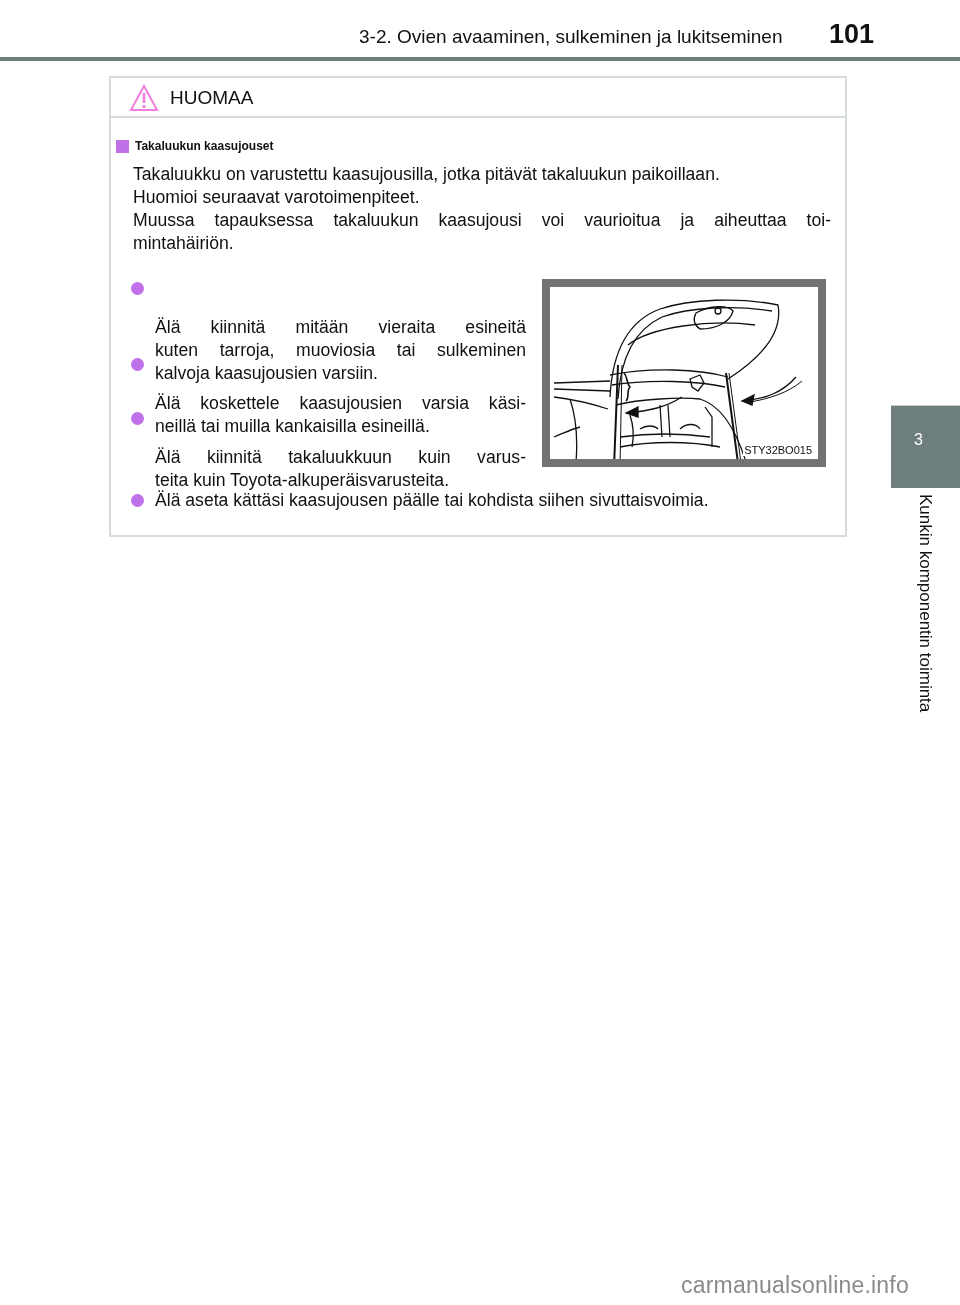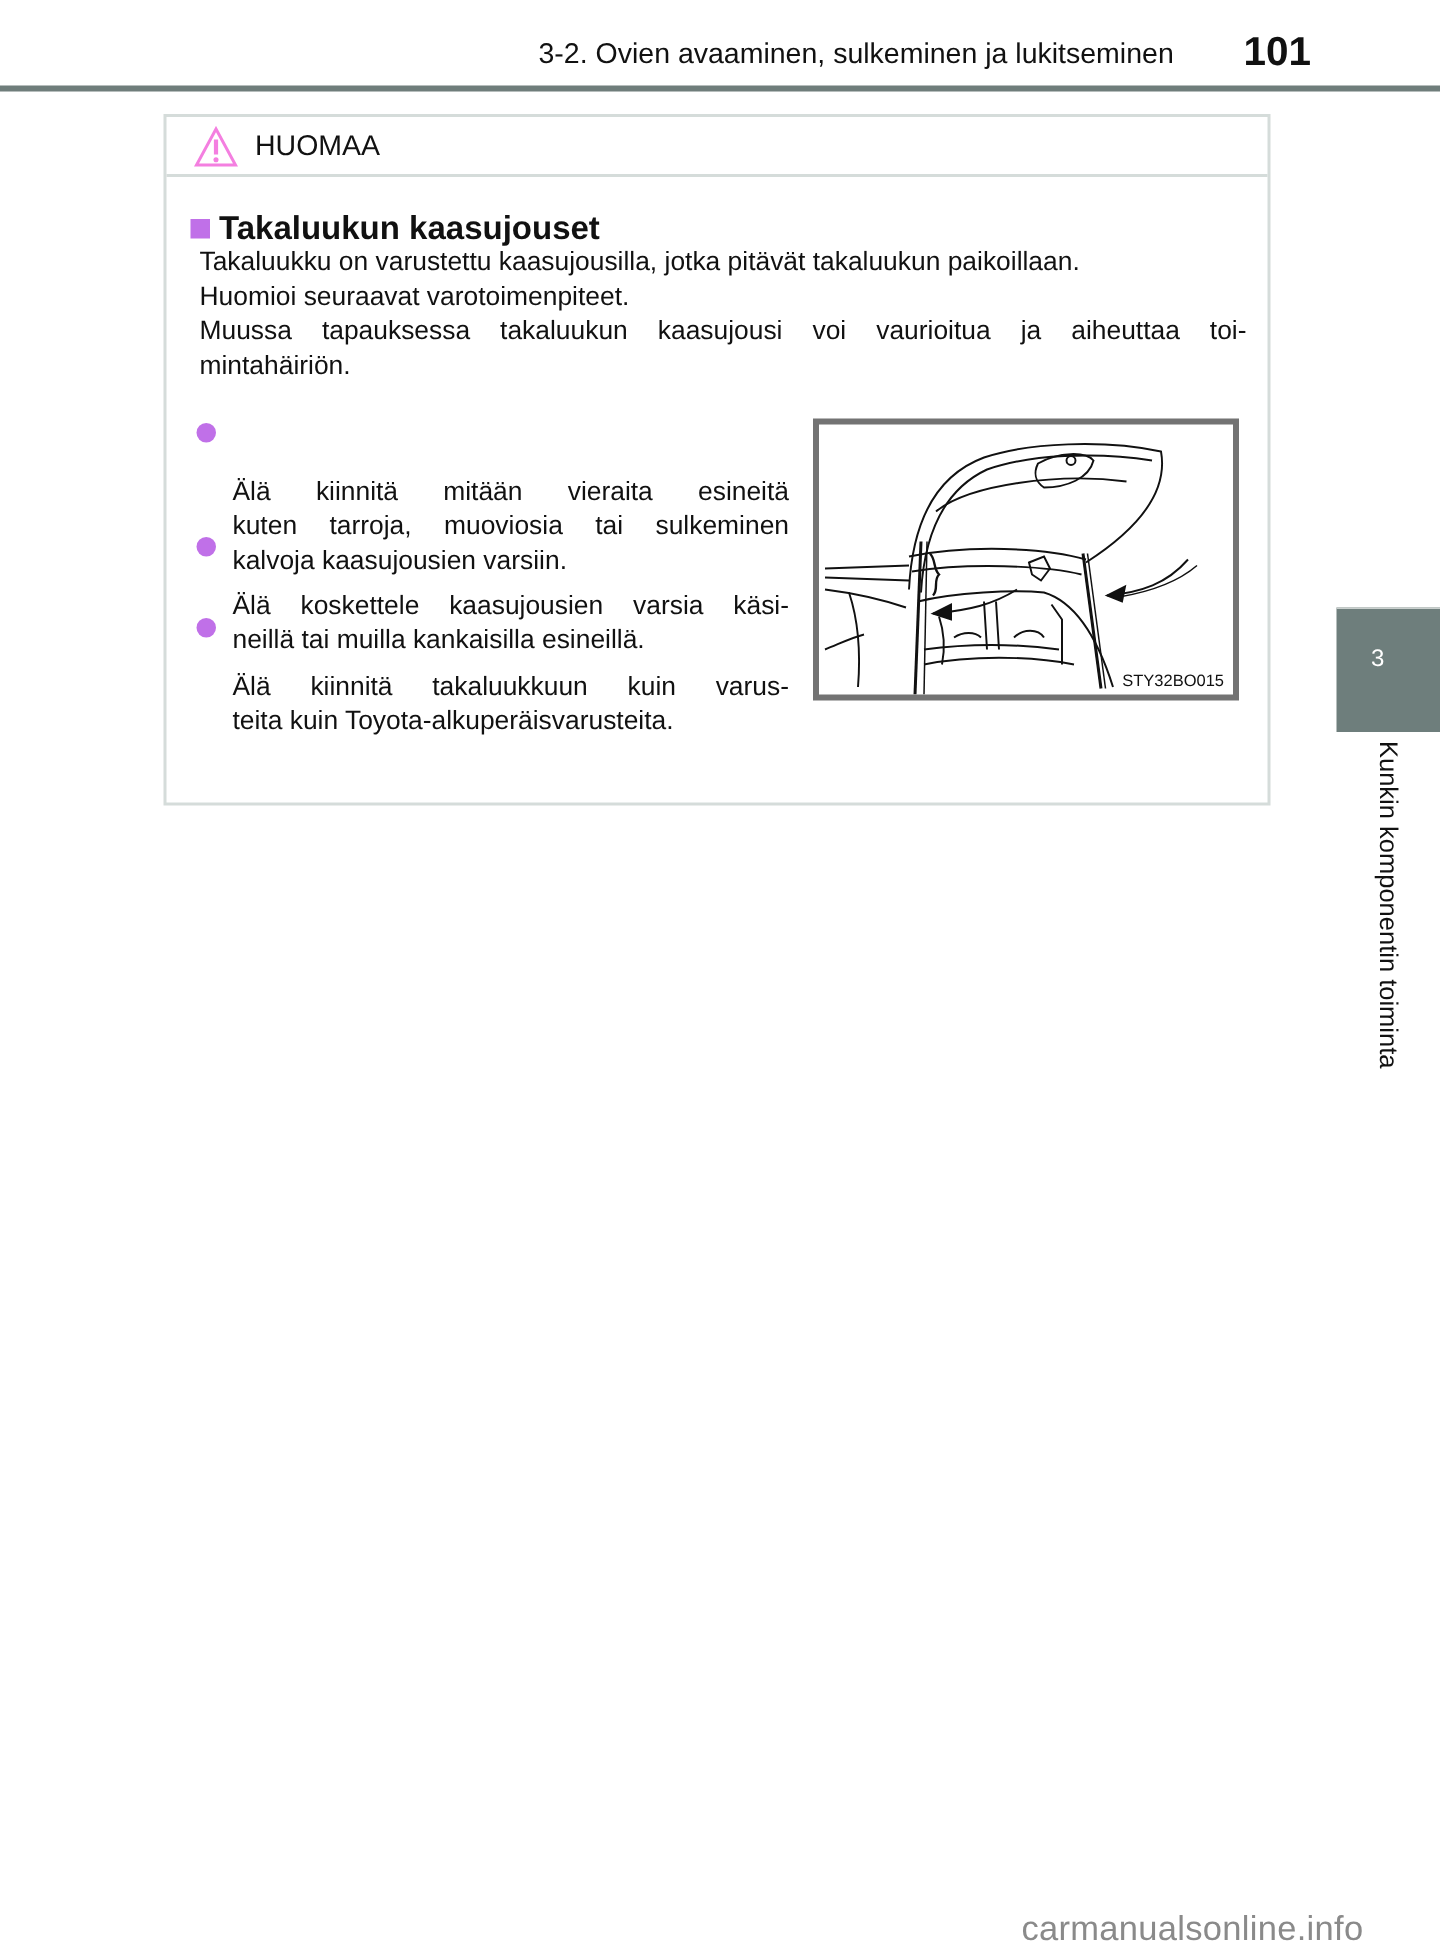--- a/index.html
+++ b/index.html
@@ -66,23 +66,23 @@
     }
     .notice-title {
       position: absolute;
       left: 59px;
       top: 9px;
       font-size: 19px;
       color: #111;
     }
     .section-heading {
       position: absolute;
-      left: 16px;
+      left: 5px;
       top: 61px;
-      font-size: 22px;
+      font-size: 12px;
       font-weight: bold;
       color: #111;
       display: flex;
       align-items: center;
     }
     .square-bullet {
       display: inline-block;
       width: 13px;
       height: 13px;
       background: #c070e8;
@@ -128,21 +128,21 @@
     .bullet-item .text .jl {
       text-align: justify;
       text-align-last: justify;
     }
     .figure {
       position: absolute;
       left: 431px;
       top: 201px;
       width: 284px;
       height: 188px;
-      border: 4px solid #737373;
+      border: 8px solid #737373;
       box-sizing: border-box;
       background: #fff;
       overflow: hidden;
     }
     .figure svg { position: absolute; left: 0; top: 0; }
     .figure-code {
       position: absolute;
       right: 5px;
       bottom: 3px;
       font-size: 11px;
@@ -302,20 +302,24 @@
 
       <path d="M246,90 C232,106 215,112 192,114" stroke-width="1.3"></path>
       <path d="M192,114 L204,108 L202,118 Z" fill="#111"></path>
       <path d="M252,94 C238,106 218,112 200,115" stroke-width="1"></path>
       <path d="M132,110 C116,120 100,124 76,126" stroke-width="1.3"></path>
       <path d="M76,126 L88,120 L88,130 Z" fill="#111"></path>
     </svg>
     <span class="figure-code">STY32BO015</span>
   </div>
 
+  <div class="last-bullet">
+    <span class="dot"></span>
+    <span class="text">Älä aseta kättäsi kaasujousen päälle tai kohdista siihen sivuttaisvoimia.</span>
+  </div>
 </div>
 
 <div class="side-tab">
   <span class="side-tab-num">3</span>
 </div>
 <div class="side-label">Kunkin komponentin toiminta</div>
 
 <div class="watermark">carmanualsonline.info</div>
 
 </body></html>

